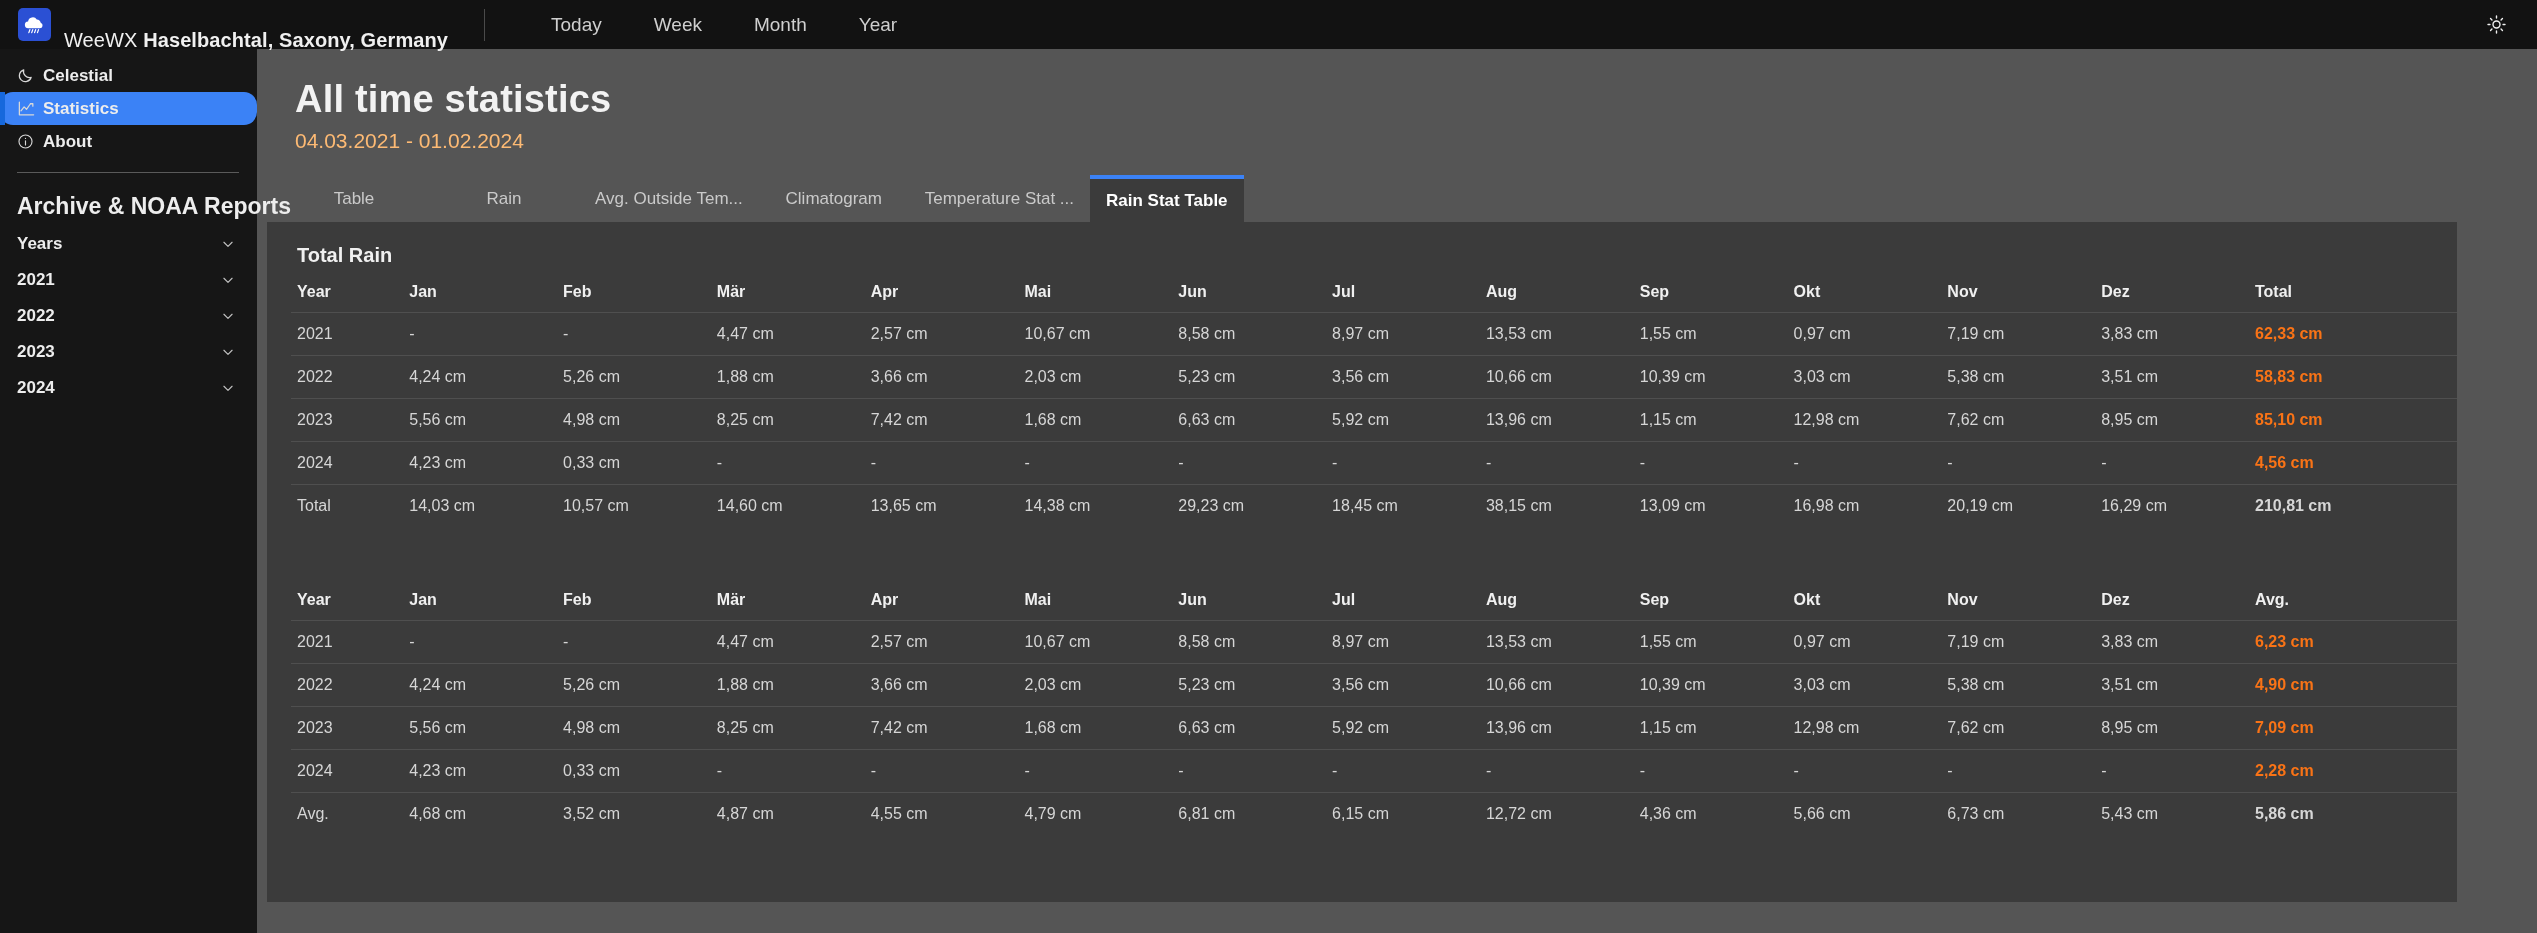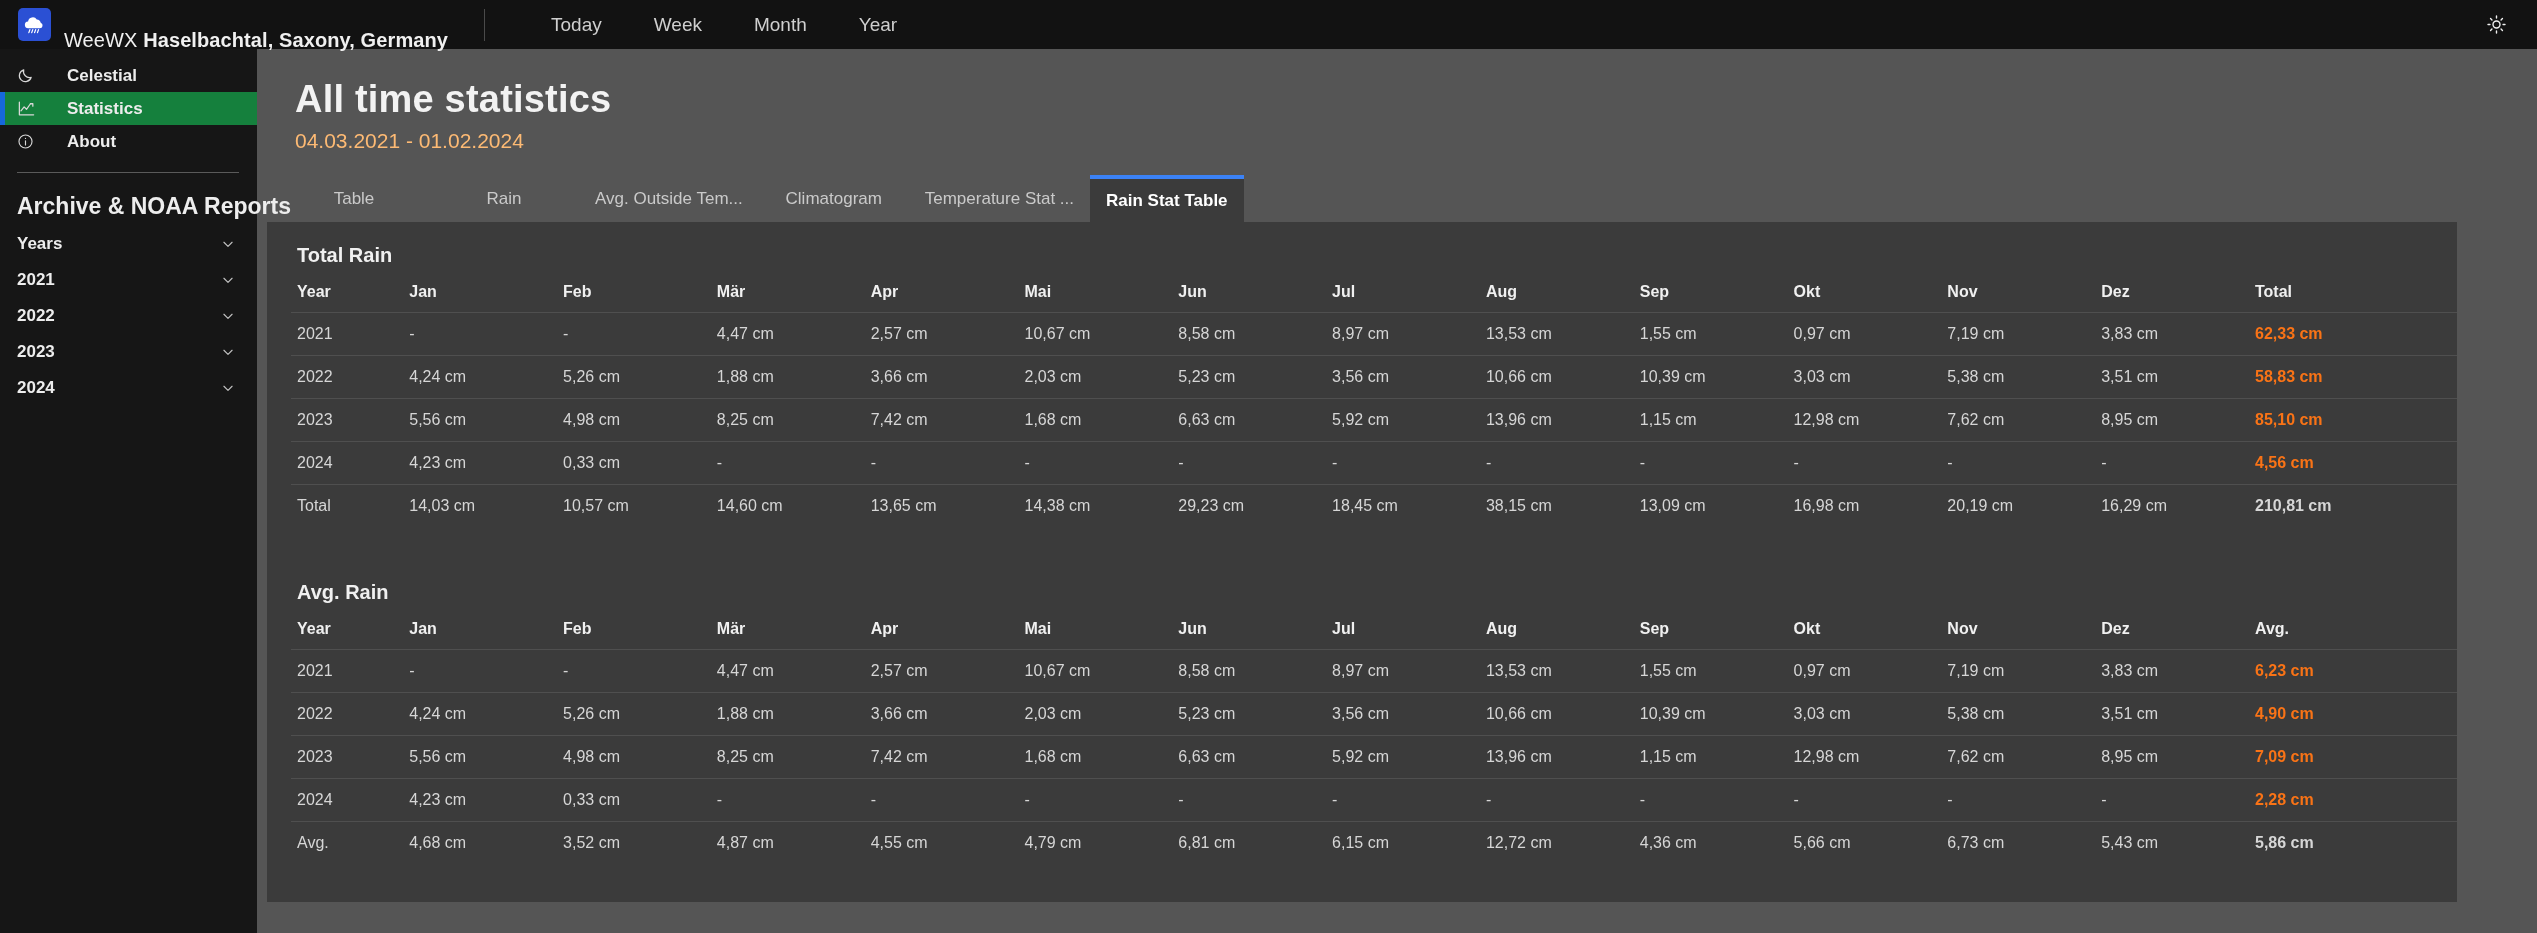--- a/index.html
+++ b/index.html
@@ -84,24 +84,23 @@
   .nav-item .nav-icon {
     width: 26px;
     display: flex; align-items: center; justify-content: flex-start;
     flex: none;
     color: #d8d8d8;
   }
   .nav-item .nav-label {
     font-size: 17px;
     font-weight: bold;
     color: #ededed;
-    margin-left: 24px;
     white-space: nowrap;
   }
-  .nav-item.active { background: #15803d; }
+  .nav-item.active { background: #3b82f6; border-radius: 13px; }
   .nav-item.active::before {
     content: "";
     position: absolute;
     left: 0; top: 0; bottom: 0;
     width: 5px;
     background: #1668dc;
   }
   .nav-divider {
     height: 1px;
     background: #5a5a5a;
@@ -502,21 +501,20 @@
             <td>16,98 cm</td>
             <td>20,19 cm</td>
             <td>16,29 cm</td>
             <td class="strong">210,81 cm</td>
           </tr>
         </tbody>
       </table>
 
       <div class="gap"></div>
 
-      <div class="table-title">Avg. Rain</div>
       <table class="stat">
         <colgroup>
           <col class="col-year">
             <col class="col-mon">
             <col class="col-mon">
             <col class="col-mon">
             <col class="col-mon">
           <col class="col-mon">
             <col class="col-mon">
             <col class="col-mon">

